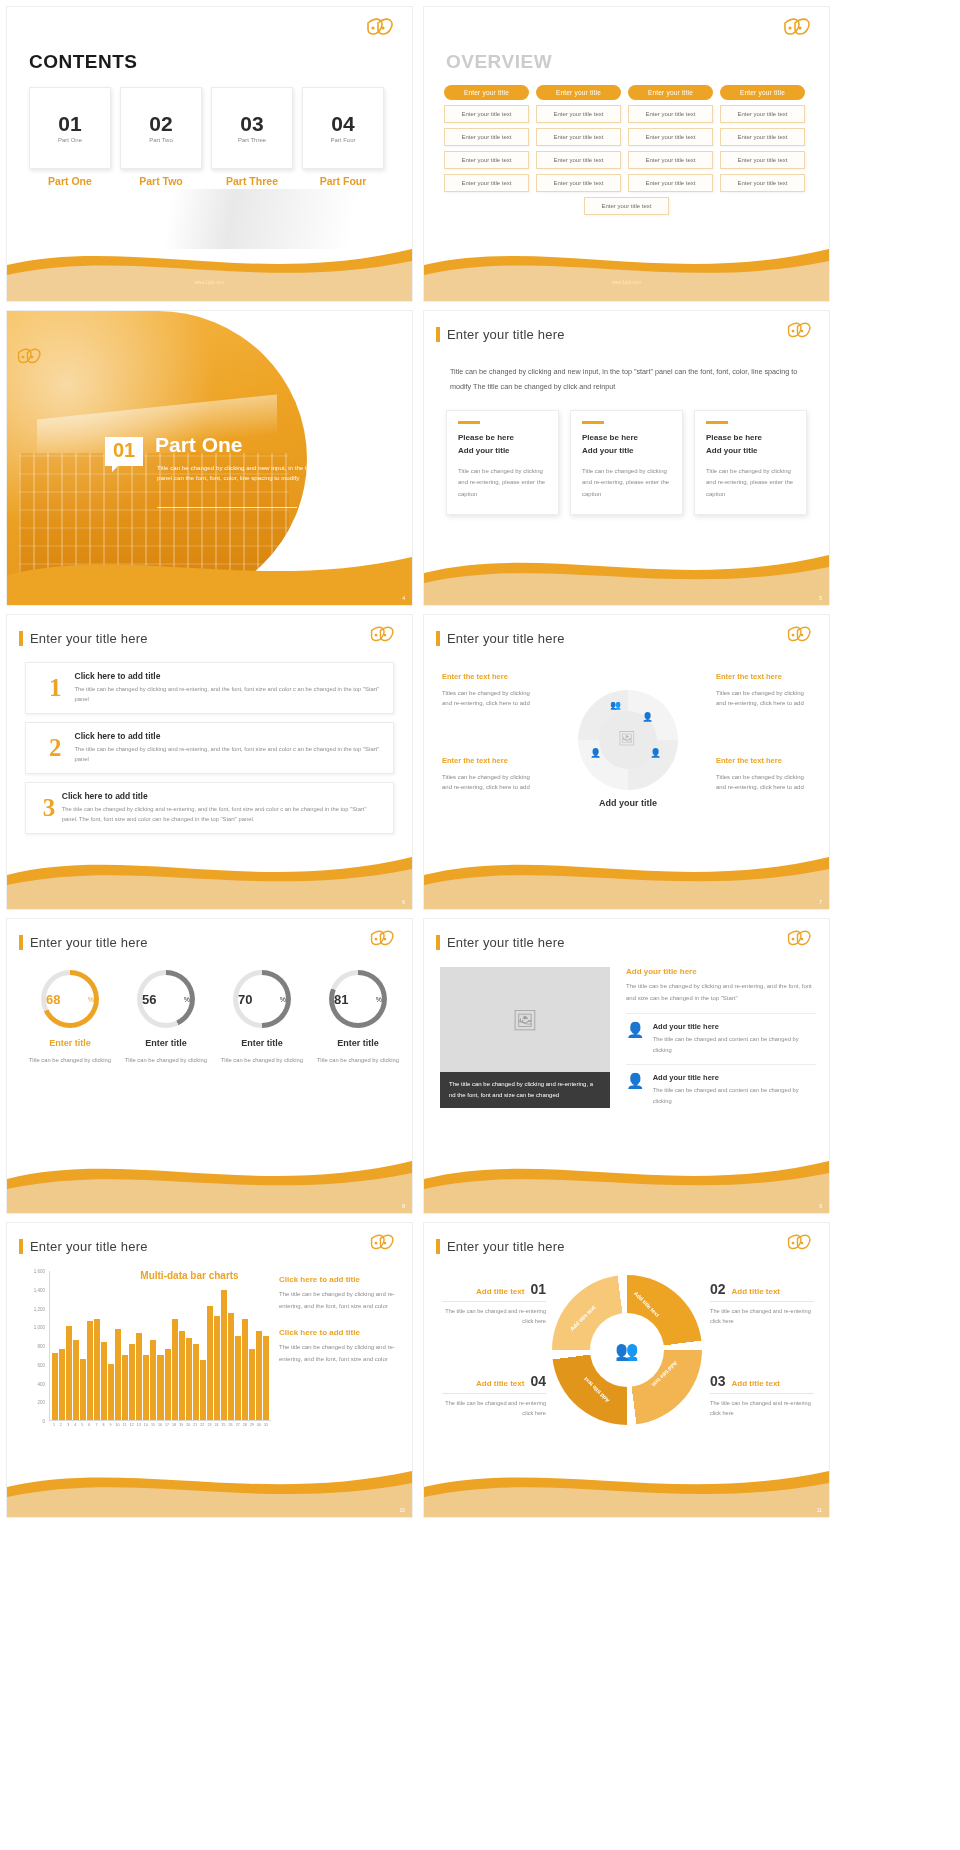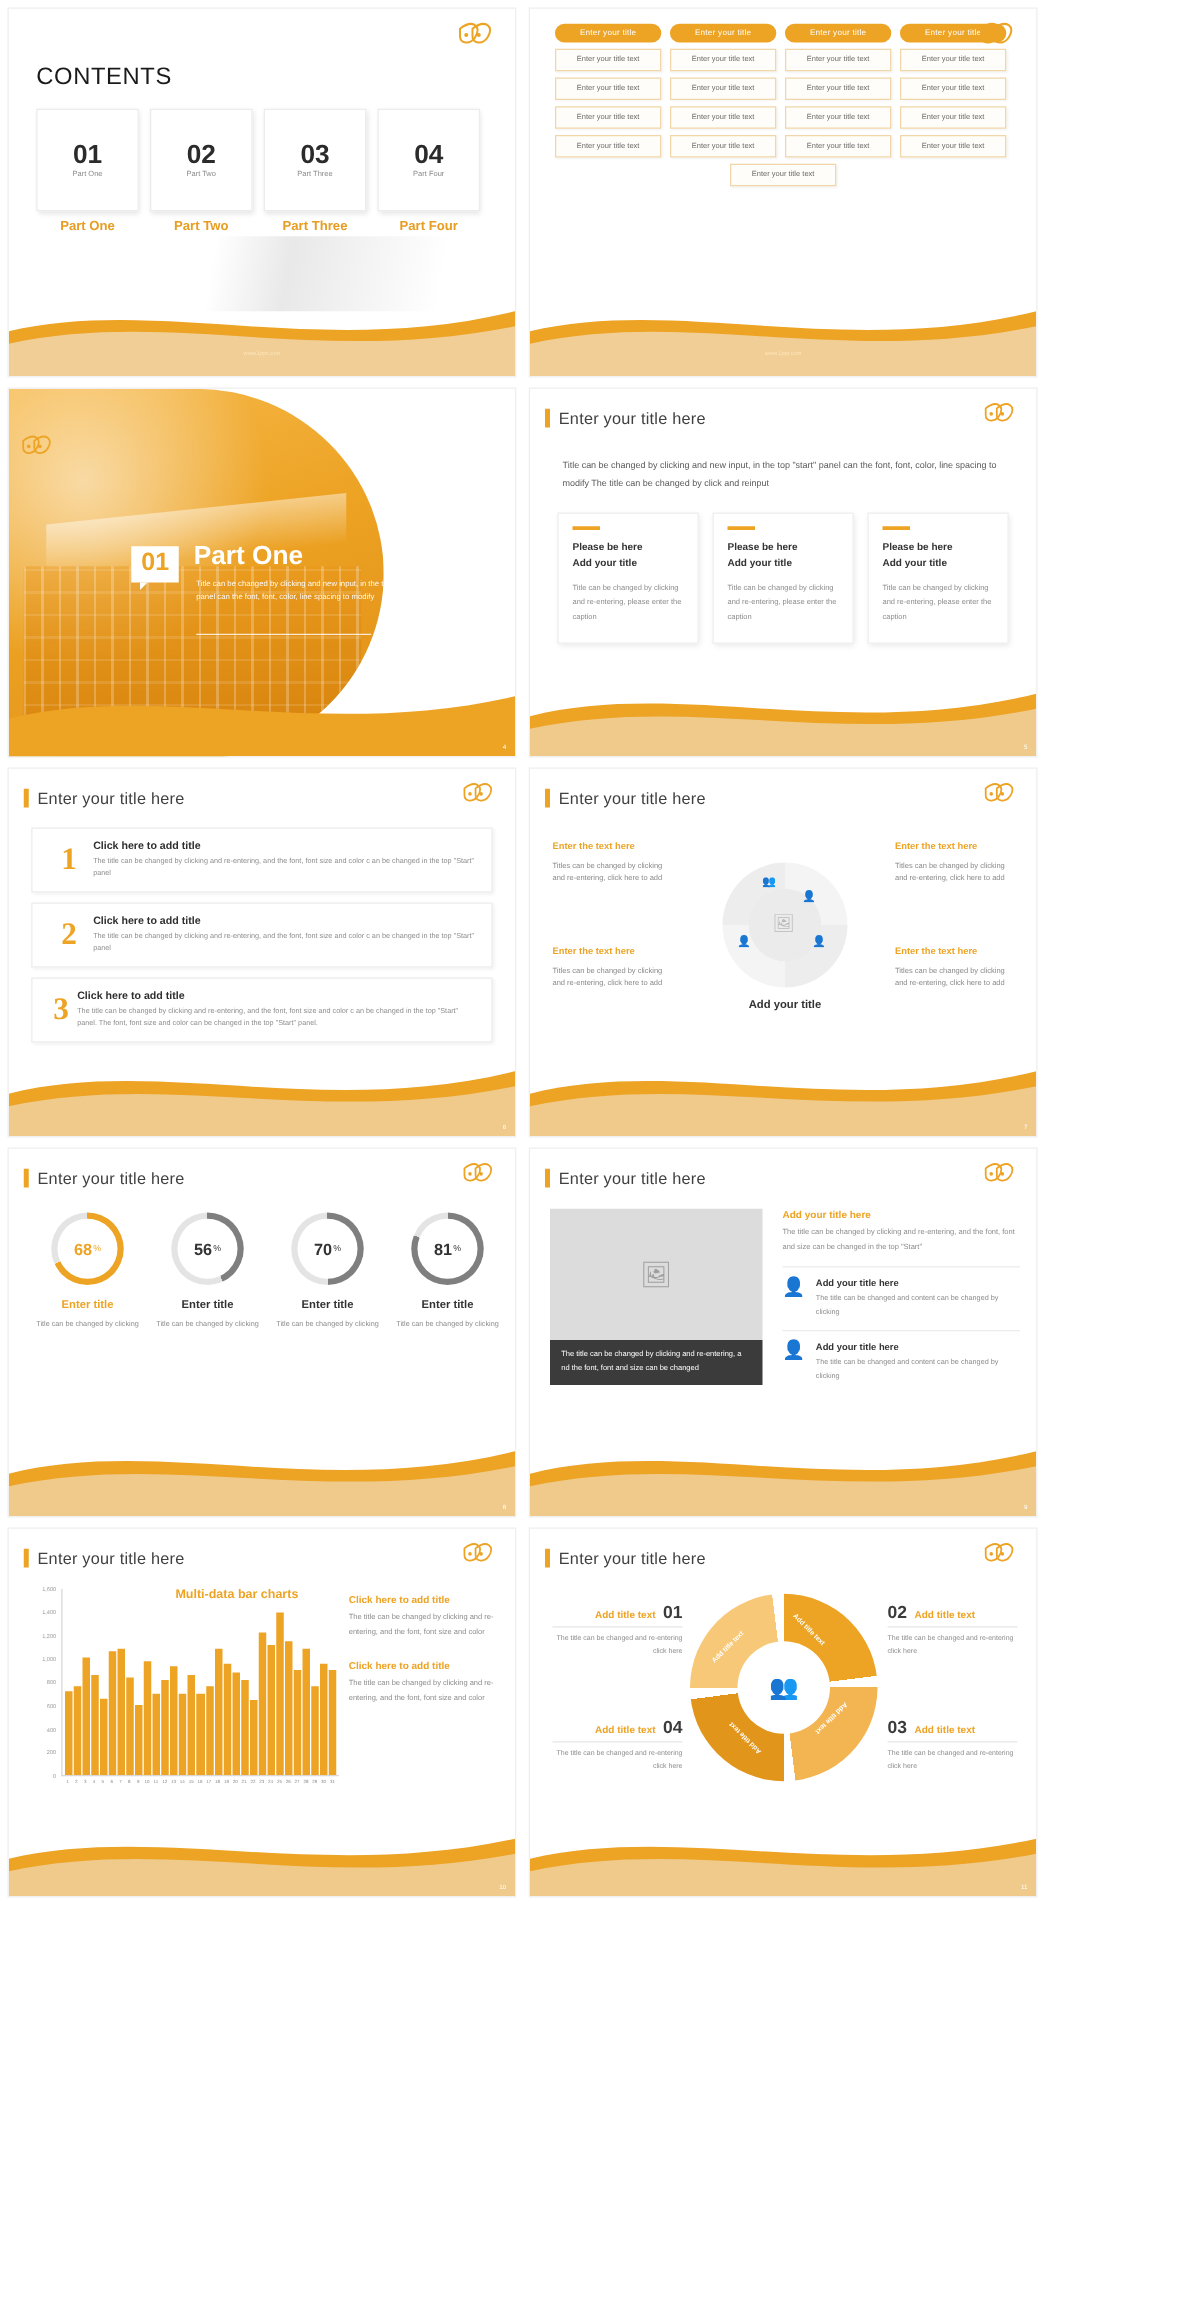--- a/index.html
+++ b/index.html
@@ -30,21 +30,21 @@
     position:absolute; right:7px; bottom:4px; font-size:5px; color:#fff; z-index:5;
   }
   
   .title-row { display:flex; align-items:center; padding:16px 14px 0 12px; }
   .title-bar { width:4px; height:15px; background:#eda324; margin-right:7px; }
   .slide-title { font-size:13px; color:#404040; font-weight:400; letter-spacing:.2px;}
   .corner-logo { position:absolute; top:10px; right:12px; }
   .corner-logo.left { left:8px; right:auto; top:36px;}
   .logo-svg { display:block; }
   
-  .contents-h { font-size:19px; font-weight:normal; color:#1a1a1a; letter-spacing:.5px; padding:44px 0 0 22px;}
+  .contents-h { font-size:19px; font-weight:bold; color:#1a1a1a; letter-spacing:.5px; padding:44px 0 0 22px;}
   .cards { display:flex; gap:9px; padding:14px 0 0 22px;}
   .card {
     width:82px; height:82px; background:#fff;
     border:1px solid #ececec;
     box-shadow:1px 2px 4px rgba(0,0,0,.10);
     display:flex; flex-direction:column; align-items:center; justify-content:center;
   }
   .card .num { font-size:21px; font-weight:bold; color:#2b2b2b; line-height:1.05;}
   .card .sub { font-size:6px; color:#8a8a8a; margin-top:2px;}
   .card-labels { display:flex; gap:9px; padding:6px 0 0 22px;}
@@ -144,21 +144,21 @@
     position:absolute; left:154px; top:152px; width:100px; text-align:center;
     font-size:9px; font-weight:bold; color:#333;
   }
   .ph-icon { position:absolute; z-index:4; color:#b9b9b9;}
   
   .rings { display:flex; gap:14px; padding:20px 0 0 22px;}
   .ring-item { width:82px; text-align:center;}
   .ring { width:58px; height:58px; margin:0 auto; border-radius:50%; position:relative;}
   .ring .inner {
     position:absolute; left:5px; top:5px; width:48px; height:48px; border-radius:50%;
-    background:#fff; display:flex; align-items:center; justify-content:center;
+    background:#fff; display:flex; align-items:center; justify-content:space-between;
     font-size:13px; font-weight:bold; color:#333;
   }
   .ring .inner .pct { font-size:7px; font-weight:normal; margin-left:1px;}
   .ring-item .lbl { margin-top:10px; font-size:9px; font-weight:bold; color:#333;}
   .ring-item .lbl.hl { color:#eda324;}
   .ring-item .cap { margin-top:7px; font-size:5.8px; color:#8d8d8d; line-height:1.8;}
   
   .s8-img {
     position:absolute; left:16px; top:48px; width:170px; height:105px; background:#dcdcdc;
     display:flex; align-items:center; justify-content:center;
@@ -257,20 +257,21 @@
 
   <div class="slide">
     <div class="corner-logo">
       <svg class="logo-svg" width="36" height="24" viewBox="0 0 36 24">
         <path d="M4 6 C14 -2, 22 4, 16 13 C12 19, 4 18, 4 12 Z" fill="none" stroke="#eda324" stroke-width="1.6"></path>
         <path d="M14 6 C24 -2, 32 4, 26 13 C22 19, 14 18, 14 12 Z" fill="none" stroke="#eda324" stroke-width="1.6"></path>
         <circle cx="9" cy="11" r="1.6" fill="#eda324"></circle>
           <circle cx="19" cy="11" r="1.6" fill="#eda324"></circle>
       </svg>
     </div>
+    <div class="overview-h">OVERVIEW</div>
     <div class="ov-cols">
       <div class="ov-col">
         <div class="ov-head">Enter your title</div>
         <div class="ov-cell">Enter your title text</div>
         <div class="ov-cell">Enter your title text</div>
         <div class="ov-cell">Enter your title text</div>
         <div class="ov-cell">Enter your title text</div>
       </div>
       <div class="ov-col">
         <div class="ov-head">Enter your title</div>

